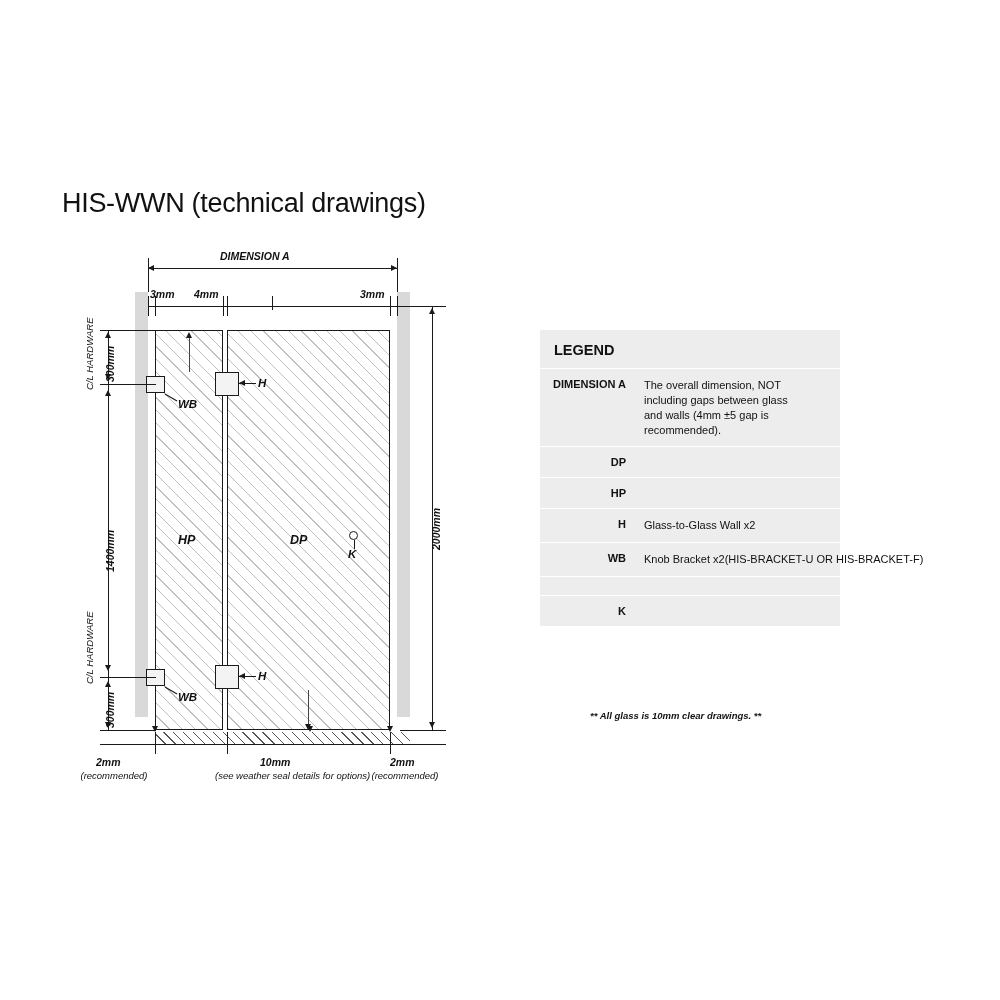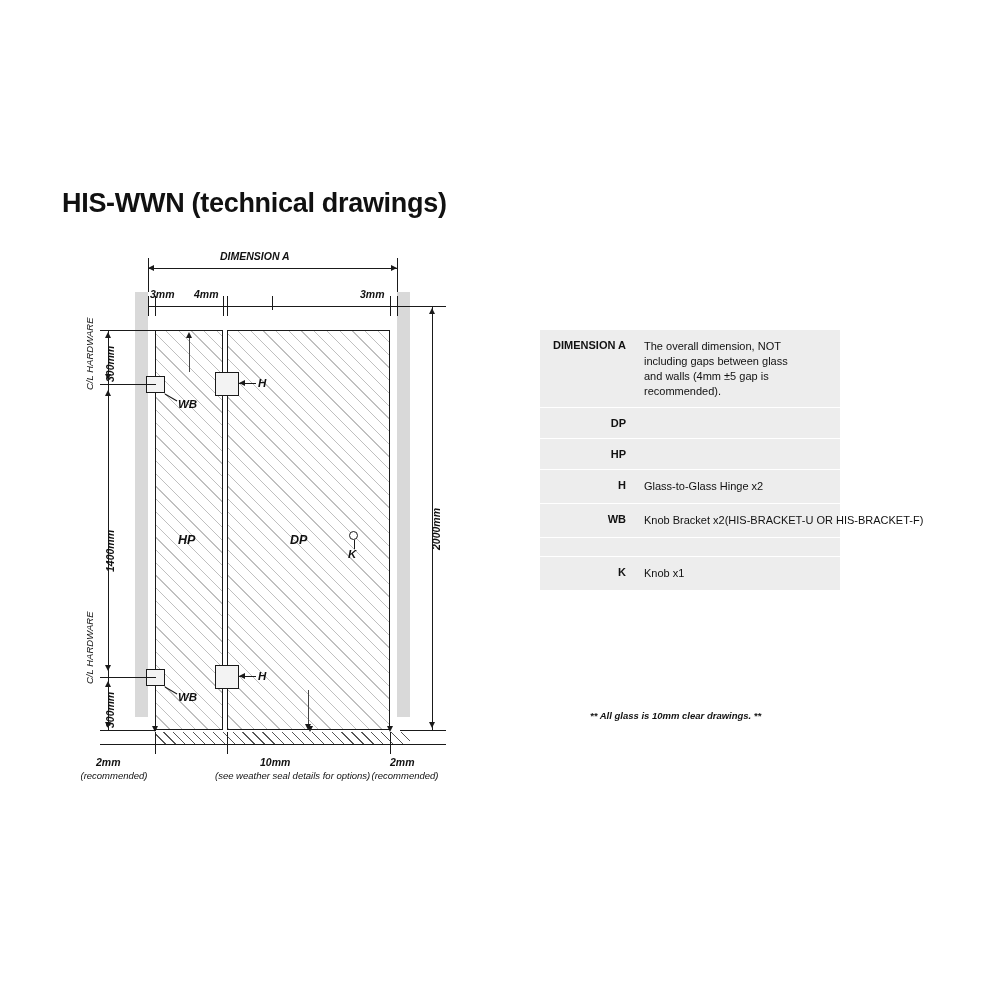--- a/index.html
+++ b/index.html
@@ -13,21 +13,21 @@
     position: relative;
     font-family: "Liberation Sans", sans-serif;
     color: #111;
     overflow: hidden;
   }
   .page-title {
     position: absolute;
     left: 62px;
     top: 188px;
     font-size: 27px;
-    font-weight: bold;
+    font-weight: normal;
     letter-spacing: -0.3px;
     color: #111;
   }
 
   
   #drawing {
     position: absolute;
     left: 60px;
     top: 250px;
     width: 420px;
@@ -282,42 +282,42 @@
 
   <div class="dimtext" style="left:200px; top:506px;">10mm</div>
   <div class="note" style="left:155px; top:520px; width:140px;">(see weather seal
 details for options)</div>
 
   <div class="dimtext" style="left:330px; top:506px;">2mm</div>
   <div class="note" style="left:300px; top:520px; width:90px;">(recommended)</div>
 </div>
 
 <div id="legend">
+  <div class="lg-title">LEGEND</div>
 
   <div class="lg-row">
     <div class="lg-key">DIMENSION A</div>
     <div class="lg-val">The overall dimension, NOT
 including gaps between glass
 and walls (4mm ±5 gap is
 recommended).</div>
   </div>
   <div class="lg-row">
     <div class="lg-key">DP</div>
   </div>
   <div class="lg-row">
     <div class="lg-key">HP</div>
   </div>
   <div class="lg-row">
     <div class="lg-key">H</div>
-    <div class="lg-val">Glass-to-Glass Hinge x2</div>
+    <div class="lg-val">Glass-to-Glass Wall x2</div>
   </div>
   <div class="lg-row wide">
     <div class="lg-key">WB</div>
     <div class="lg-val">Knob Bracket x2(HIS-BRACKET-U OR HIS-BRACKET-F)</div>
   </div>
   <div class="lg-spacer"></div>
   <div class="lg-row">
     <div class="lg-key">K</div>
-    <div class="lg-val">Knob x1</div>
   </div>
 </div>
 
 <div class="lg-foot">** All glass is 10mm clear drawings. **</div>
 
 </body></html>

